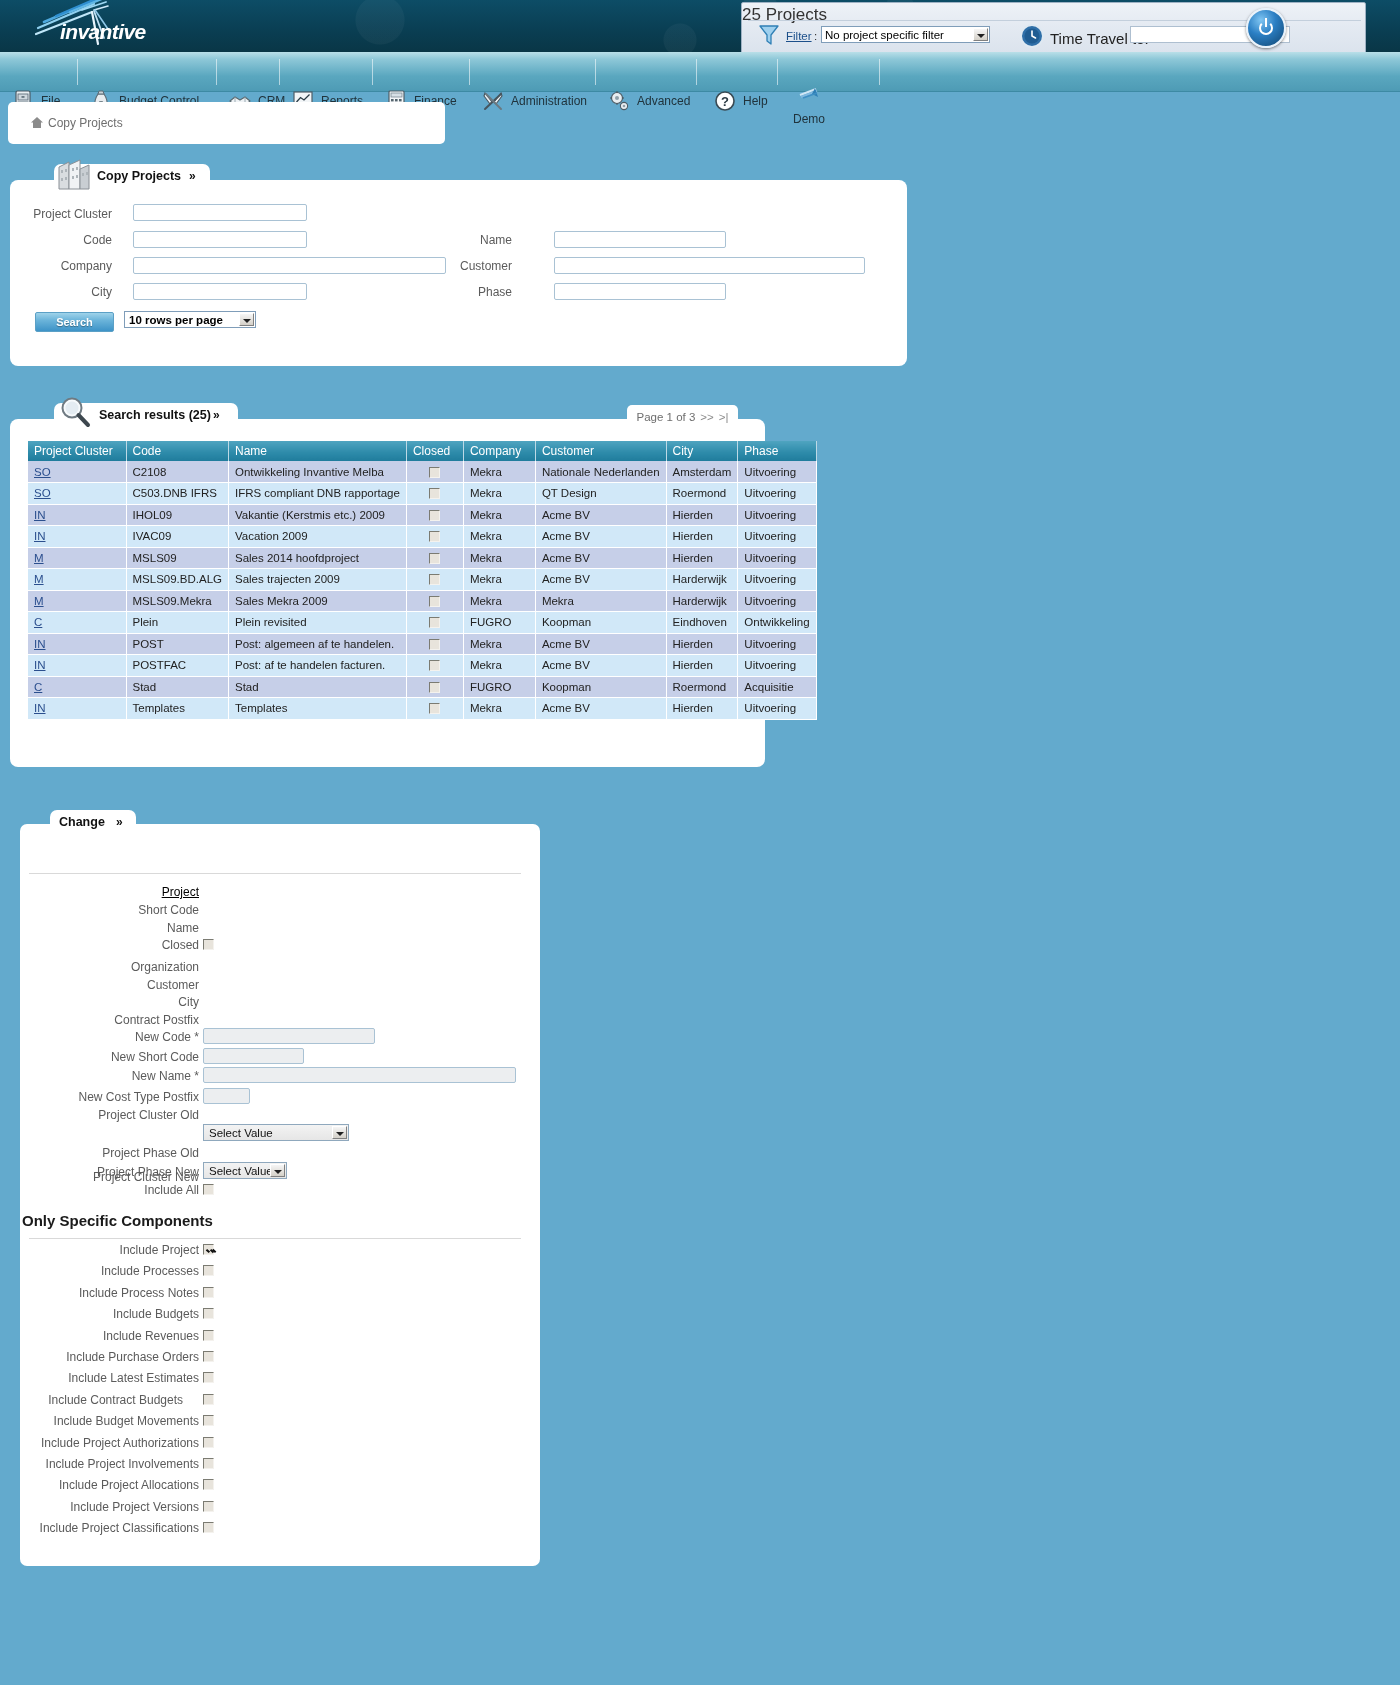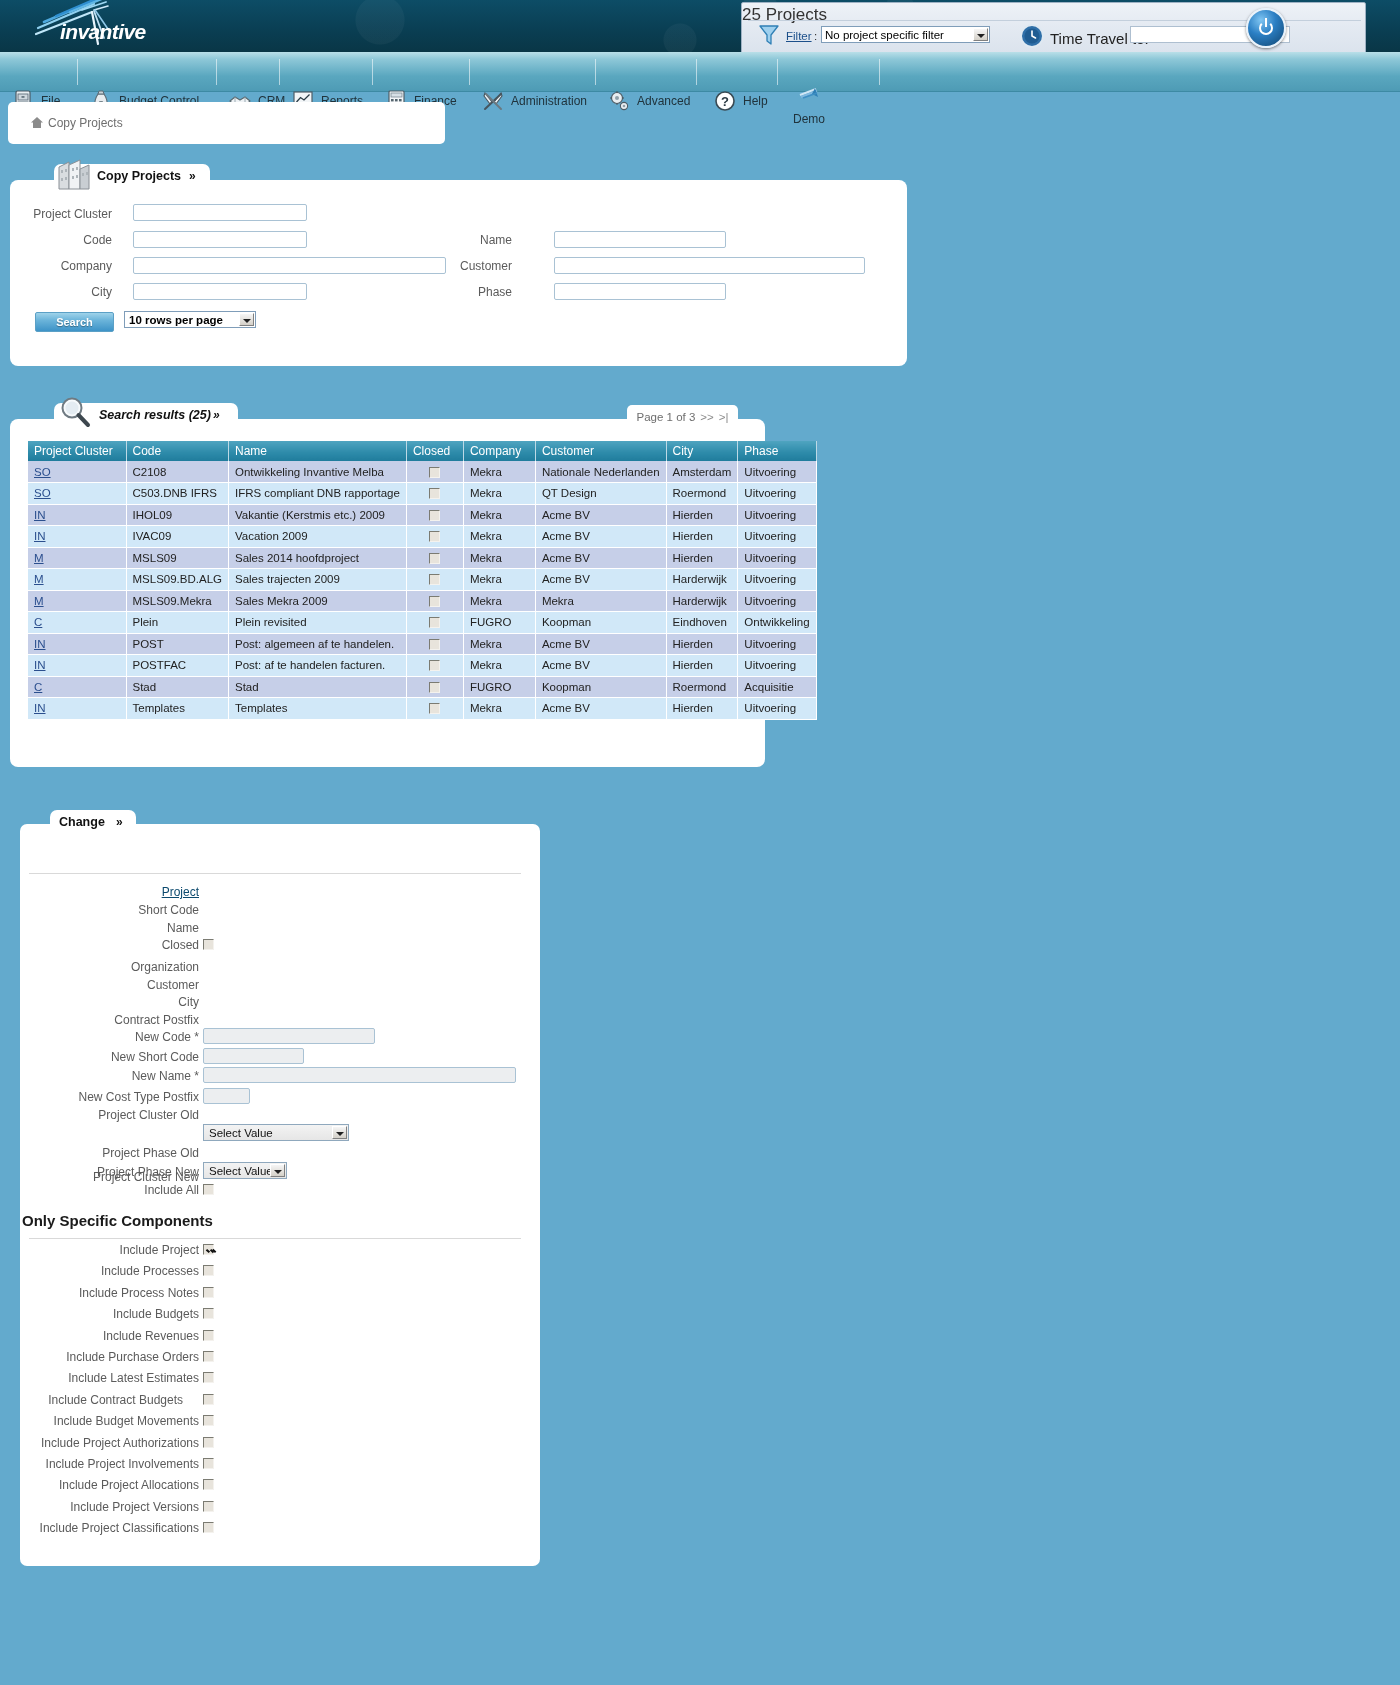--- a/index.html
+++ b/index.html
@@ -153,21 +153,21 @@
     cursor:pointer;
   }
   .rows-select {
     position:absolute; left:124px; top:311px; width:132px; height:17px;
     background:#fff; border:1px solid #7f9db9;
     font-size:11.5px; font-weight:bold; color:#000;
     padding:1px 20px 0 4px; line-height:14px; white-space:nowrap; overflow:hidden;
   }
 
   
-  #res-tab { left:54px; top:403px; width:184px;font-style:italic; }
+  #res-tab { left:54px; top:403px; width:184px; }
   #res-tab .tab-label { left:45px; top:5px; }
   #res-tab .chev { left:159px; top:5px; }
   .res-tab-icon { position:absolute; left:57px; top:396px; width:36px; height:32px; }
 
   #page-tab {
     position:absolute; left:627px; top:405px; width:111px; height:24px;
     background:#fff; border-radius:5px 5px 0 0;
     display:flex; align-items:center; justify-content:center; gap:5px;
     font-size:11.5px; color:#6e6e6e;
   }
@@ -213,21 +213,21 @@
   #chg-tab .chev { left:66px; top:5px; }
 
   #chg-panel { left:20px; top:824px; width:520px; height:742px; border-radius:7px; }
 
   .chg-rule { position:absolute; height:1px; background:#d9d9d9; }
 
   .chg-label {
     position:absolute; right:auto; text-align:right; width:180px;
     font-size:12px; color:#5b5b5b;
   }
-  .chg-label.link { color:#0c4a6e; text-decoration:underline; }
+  .chg-label.link { color:#000000; text-decoration:underline; }
 
   .chg-input {
     position:absolute; height:16px;
     background:#eceef0; border:1px solid #a9c2d4; border-radius:2px;
   }
   .chg-select {
     position:absolute; height:17px;
     background:linear-gradient(180deg,#f3f3f3,#e6e6e6);
     border:1px solid #8fa8bd;
     font-size:11.5px; color:#111;

